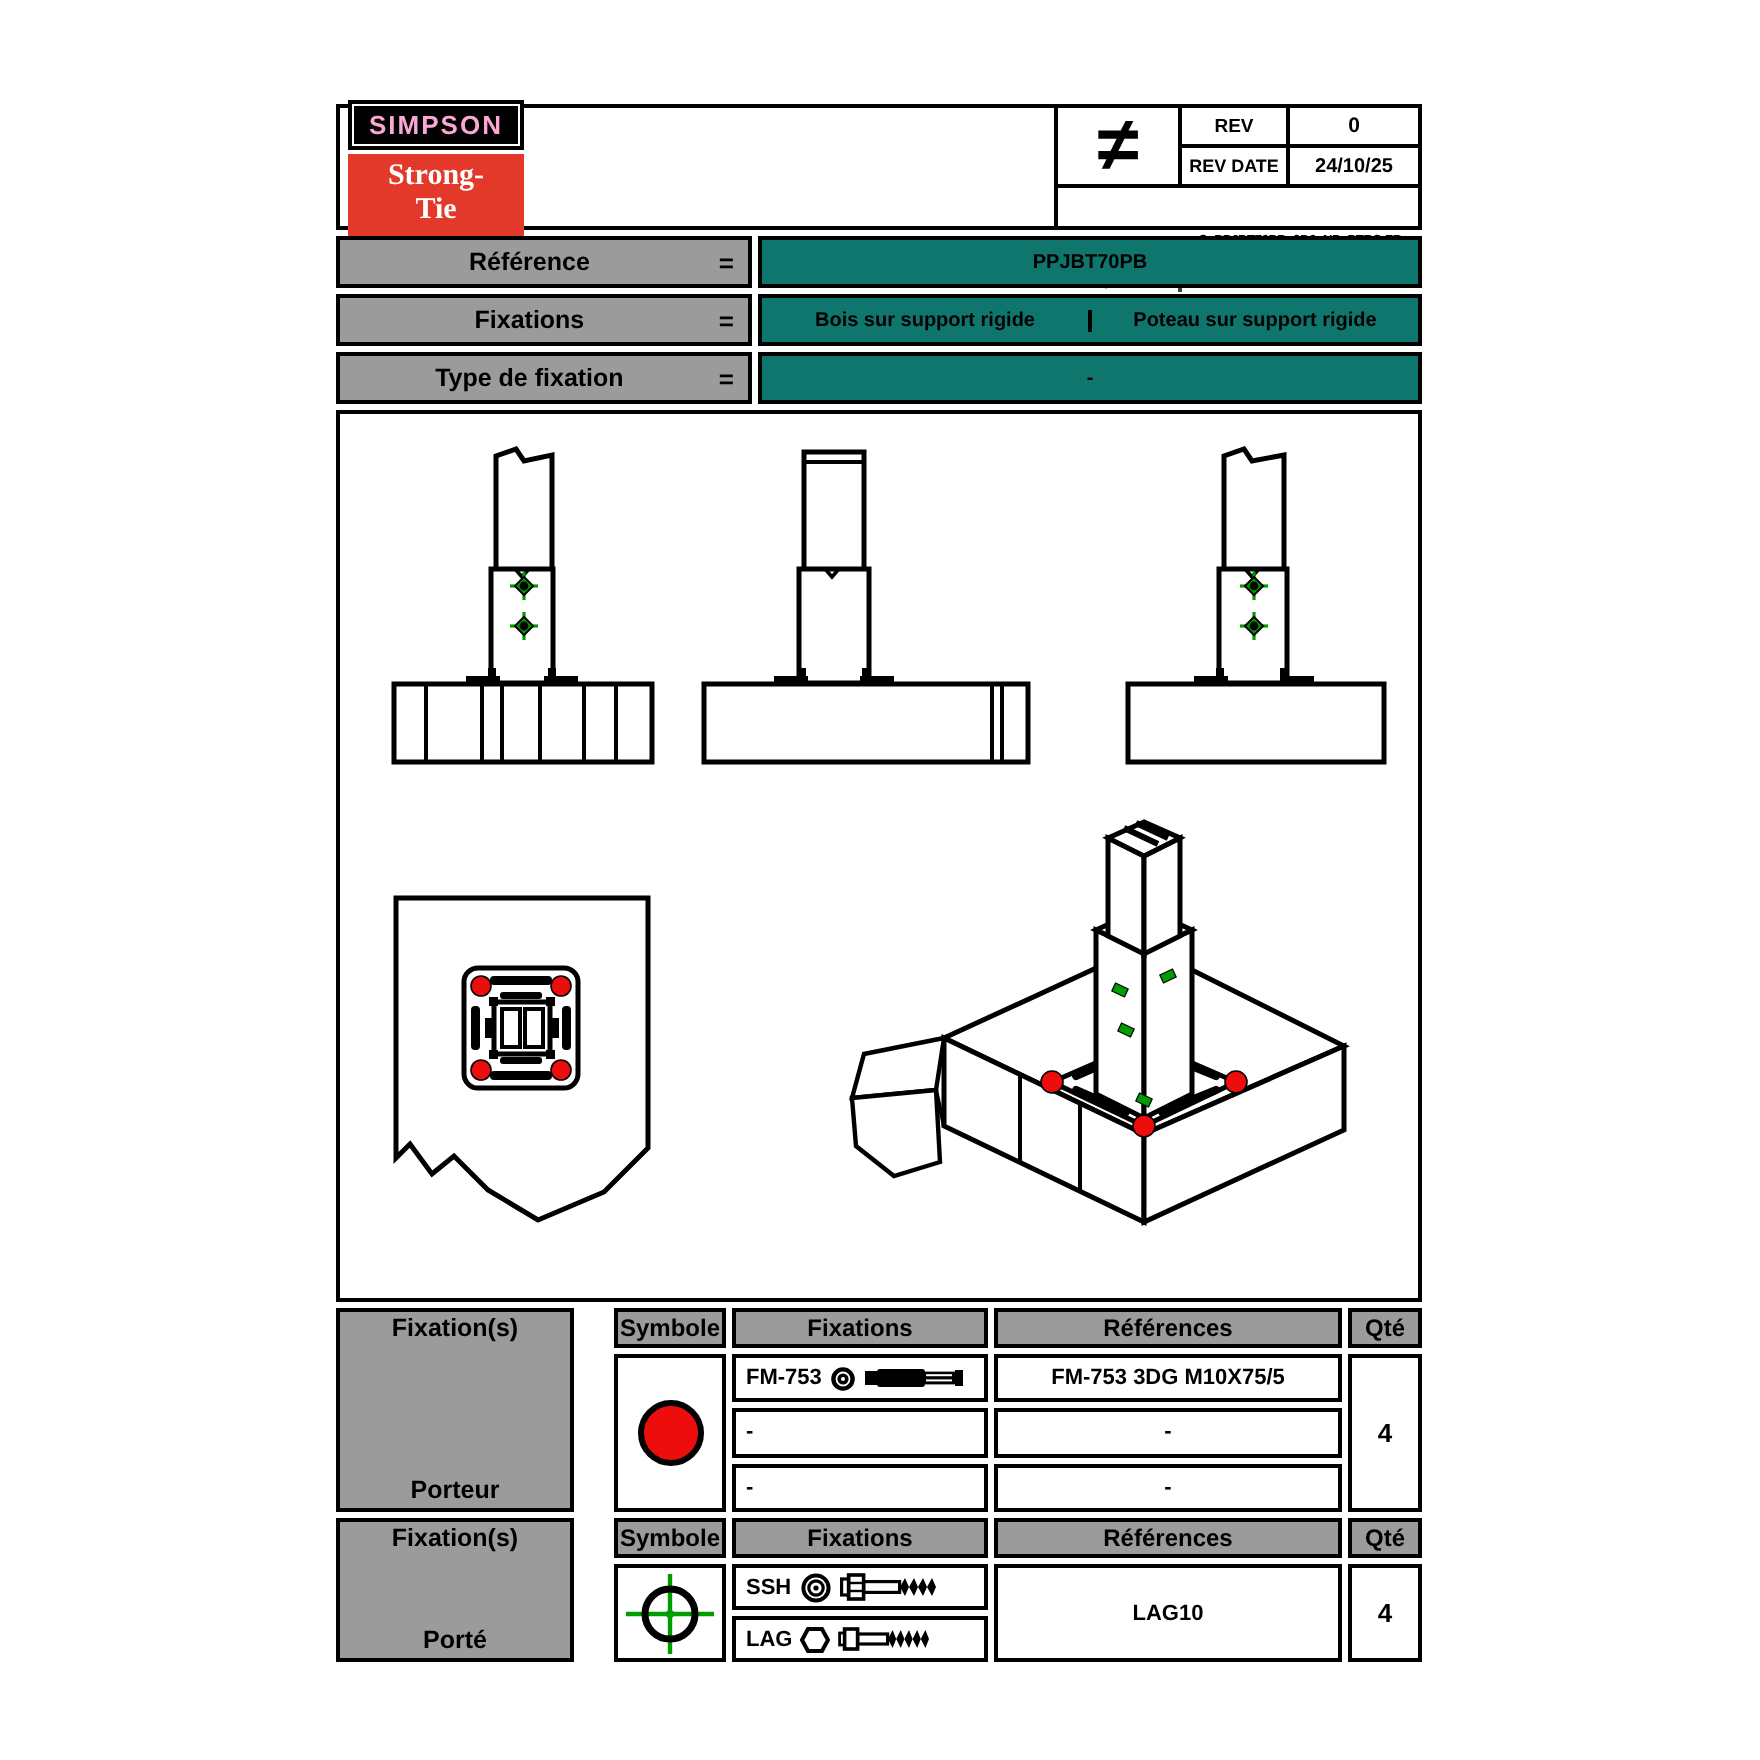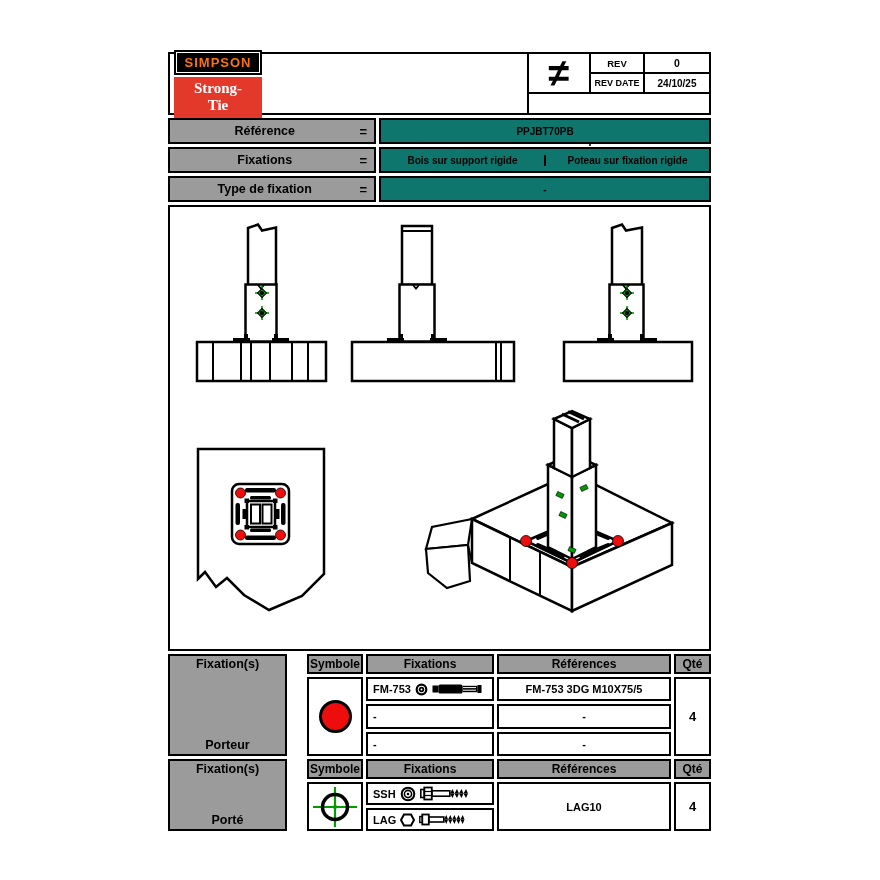--- a/index.html
+++ b/index.html
@@ -4,21 +4,21 @@
 <style>
   * { box-sizing: border-box; margin: 0; padding: 0; }
   html,body { width:880px; height:880px; background:#fff; font-family:"Liberation Sans", sans-serif; color:#000; }
   .doc { position:absolute; left:168px; top:52px; width:543px; }
 
   
   .titleblock { height:63px; border:2.5px solid #000; display:flex; background:#fff; }
   .tb-left { flex:1; display:flex; align-items:center; border-right:2.5px solid #000; padding:3px 4px; }
   .logo { width:88px; display:flex; flex-direction:column; gap:2px; }
   .logo-top { background:#000; padding:2px; }
-  .logo-top span { display:block; border:1.5px solid #fff; color:#f97316; font-weight:bold; font-size:13px; letter-spacing:1px; text-align:center; padding:2px 0; }
+  .logo-top span { display:block; border:1.5px solid #fff; color:#f9a8d4; font-weight:bold; font-size:13px; letter-spacing:1px; text-align:center; padding:2px 0; }
   .logo-bottom { background:#e2392a; color:#ffffff; font-family:"Liberation Serif", serif; font-weight:bold; font-size:15px; text-align:center; padding:3px 16px 4px; }
   .tb-title { flex:1; text-align:center; font-size:26px; font-weight:bold; letter-spacing:0.5px; }
   .tb-title span { display:inline-block; border-bottom:2.5px solid #000; padding:0 8px 3px; }
   .tb-right { width:180px; display:grid; grid-template-columns:62px 54px 1fr; grid-template-rows:20px 20px 1fr; }
   .tb-cell { display:flex; align-items:center; justify-content:center; font-weight:bold; }
   .c-sym   { grid-column:1; grid-row:1/3; border-right:2px solid #000; border-bottom:2px solid #000; font-size:38px; line-height:1; }
   .c-revl  { grid-column:2; grid-row:1; border-right:2px solid #000; border-bottom:2px solid #000; font-size:9.5px; }
   .c-revv  { grid-column:3; grid-row:1; border-bottom:2px solid #000; font-size:10.5px; }
   .c-rdl   { grid-column:2; grid-row:2; border-right:2px solid #000; border-bottom:2px solid #000; font-size:9px; }
   .c-rdv   { grid-column:3; grid-row:2; border-bottom:2px solid #000; font-size:10px; }
@@ -87,21 +87,21 @@
       <div class="v">PPJBT70PB</div>
     </div>
   </div>
   <div class="ref-row">
     <div class="ref-label">
       <span class="ref-label-text">Fixations</span>
       <span class="ref-eq">=</span>
     </div>
     <div class="ref-val">
       <div class="v">Bois sur support rigide</div>
-      <div class="v">Poteau sur fixation rigide</div>
+      <div class="v">Poteau sur support rigide</div>
     </div>
   </div>
   <div class="ref-row">
     <div class="ref-label">
       <span class="ref-label-text">Type de fixation</span>
       <span class="ref-eq">=</span>
     </div>
     <div class="ref-val">
       <div class="v">-</div>
     </div>

